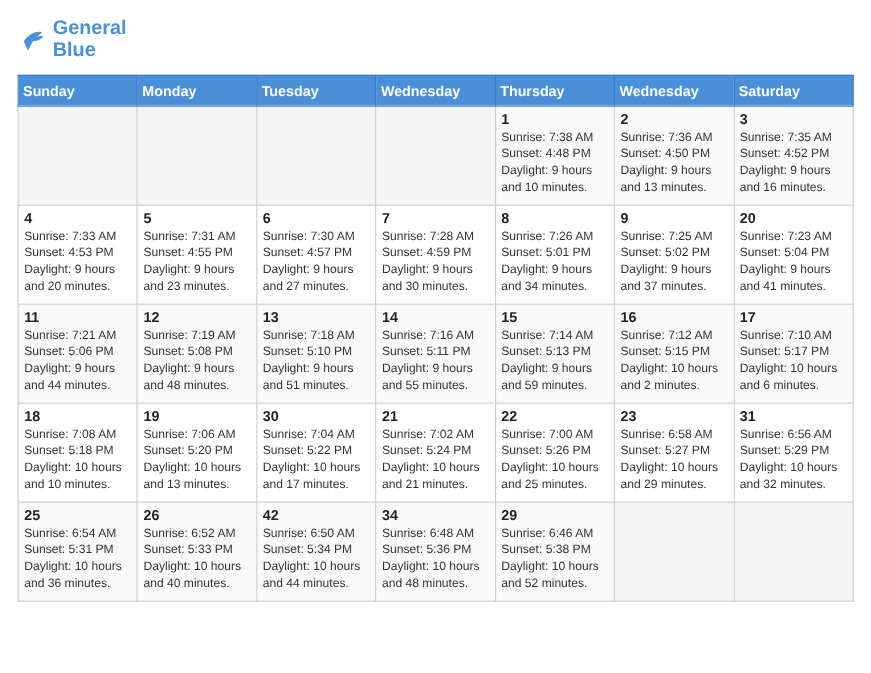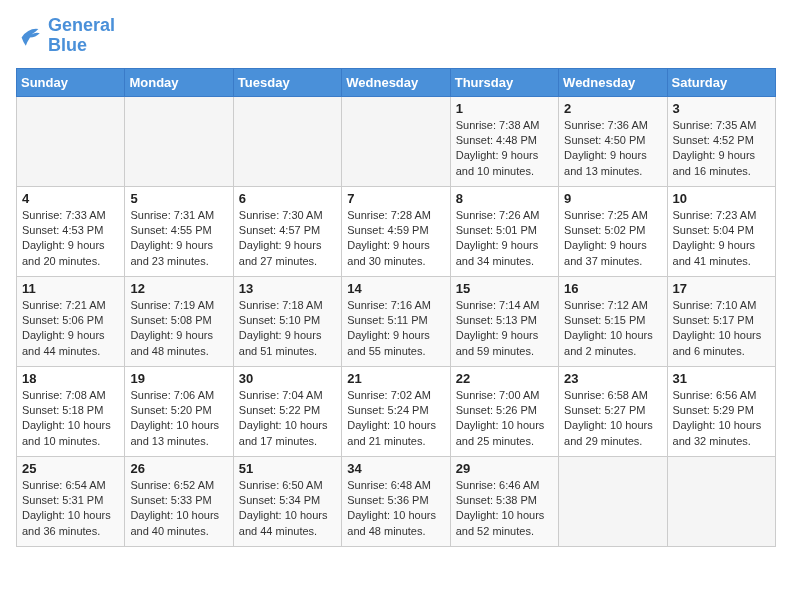--- a/index.html
+++ b/index.html
@@ -161,21 +161,21 @@
         </td>
         <td>
           <span class="day-num">8</span>
           <div class="day-info">Sunrise: 7:26 AM<br>Sunset: 5:01 PM<br>Daylight: 9 hours<br>and 34 minutes.</div>
         </td>
         <td>
           <span class="day-num">9</span>
           <div class="day-info">Sunrise: 7:25 AM<br>Sunset: 5:02 PM<br>Daylight: 9 hours<br>and 37 minutes.</div>
         </td>
         <td>
-          <span class="day-num">10</span>
+          <span class="day-num">20</span>
           <div class="day-info">Sunrise: 7:23 AM<br>Sunset: 5:04 PM<br>Daylight: 9 hours<br>and 41 minutes.</div>
         </td>
       </tr>
       <tr>
         <td>
           <span class="day-num">11</span>
           <div class="day-info">Sunrise: 7:21 AM<br>Sunset: 5:06 PM<br>Daylight: 9 hours<br>and 44 minutes.</div>
         </td>
         <td>
           <span class="day-num">12</span>
@@ -235,21 +235,21 @@
       <tr>
         <td>
           <span class="day-num">25</span>
           <div class="day-info">Sunrise: 6:54 AM<br>Sunset: 5:31 PM<br>Daylight: 10 hours<br>and 36 minutes.</div>
         </td>
         <td>
           <span class="day-num">26</span>
           <div class="day-info">Sunrise: 6:52 AM<br>Sunset: 5:33 PM<br>Daylight: 10 hours<br>and 40 minutes.</div>
         </td>
         <td>
-          <span class="day-num">51</span>
+          <span class="day-num">42</span>
           <div class="day-info">Sunrise: 6:50 AM<br>Sunset: 5:34 PM<br>Daylight: 10 hours<br>and 44 minutes.</div>
         </td>
         <td>
           <span class="day-num">34</span>
           <div class="day-info">Sunrise: 6:48 AM<br>Sunset: 5:36 PM<br>Daylight: 10 hours<br>and 48 minutes.</div>
         </td>
         <td>
           <span class="day-num">29</span>
           <div class="day-info">Sunrise: 6:46 AM<br>Sunset: 5:38 PM<br>Daylight: 10 hours<br>and 52 minutes.</div>
         </td>

